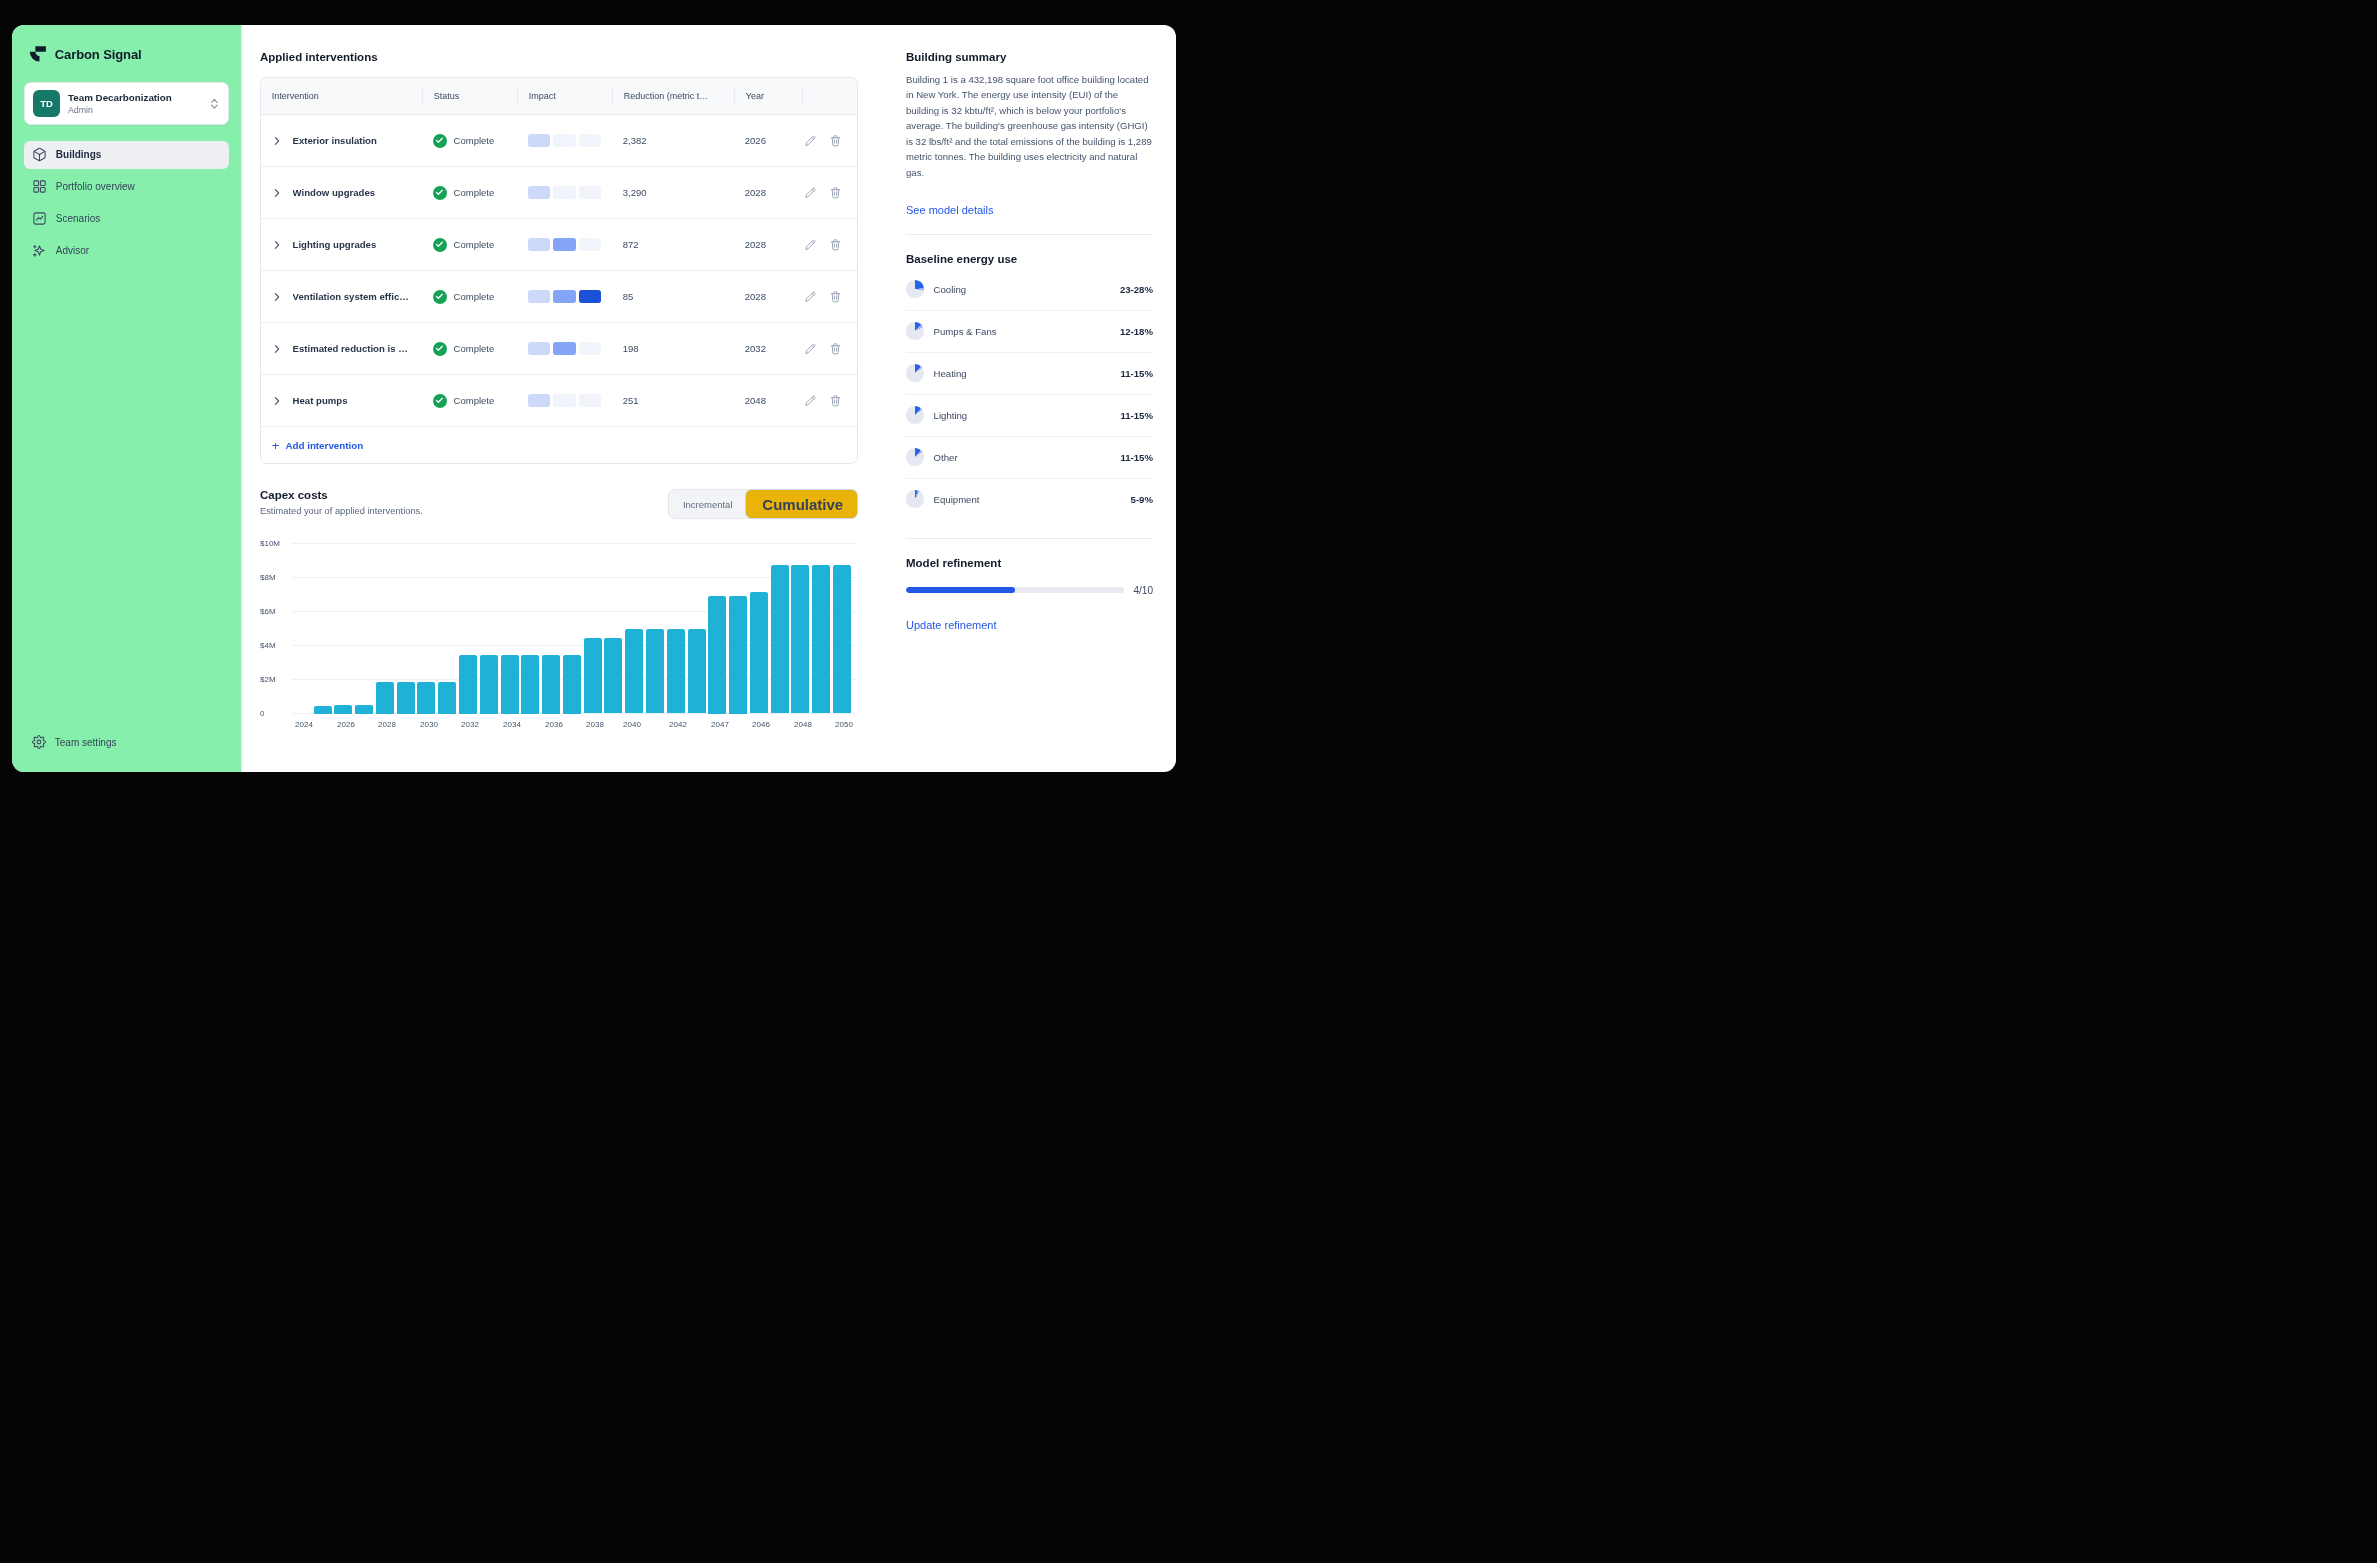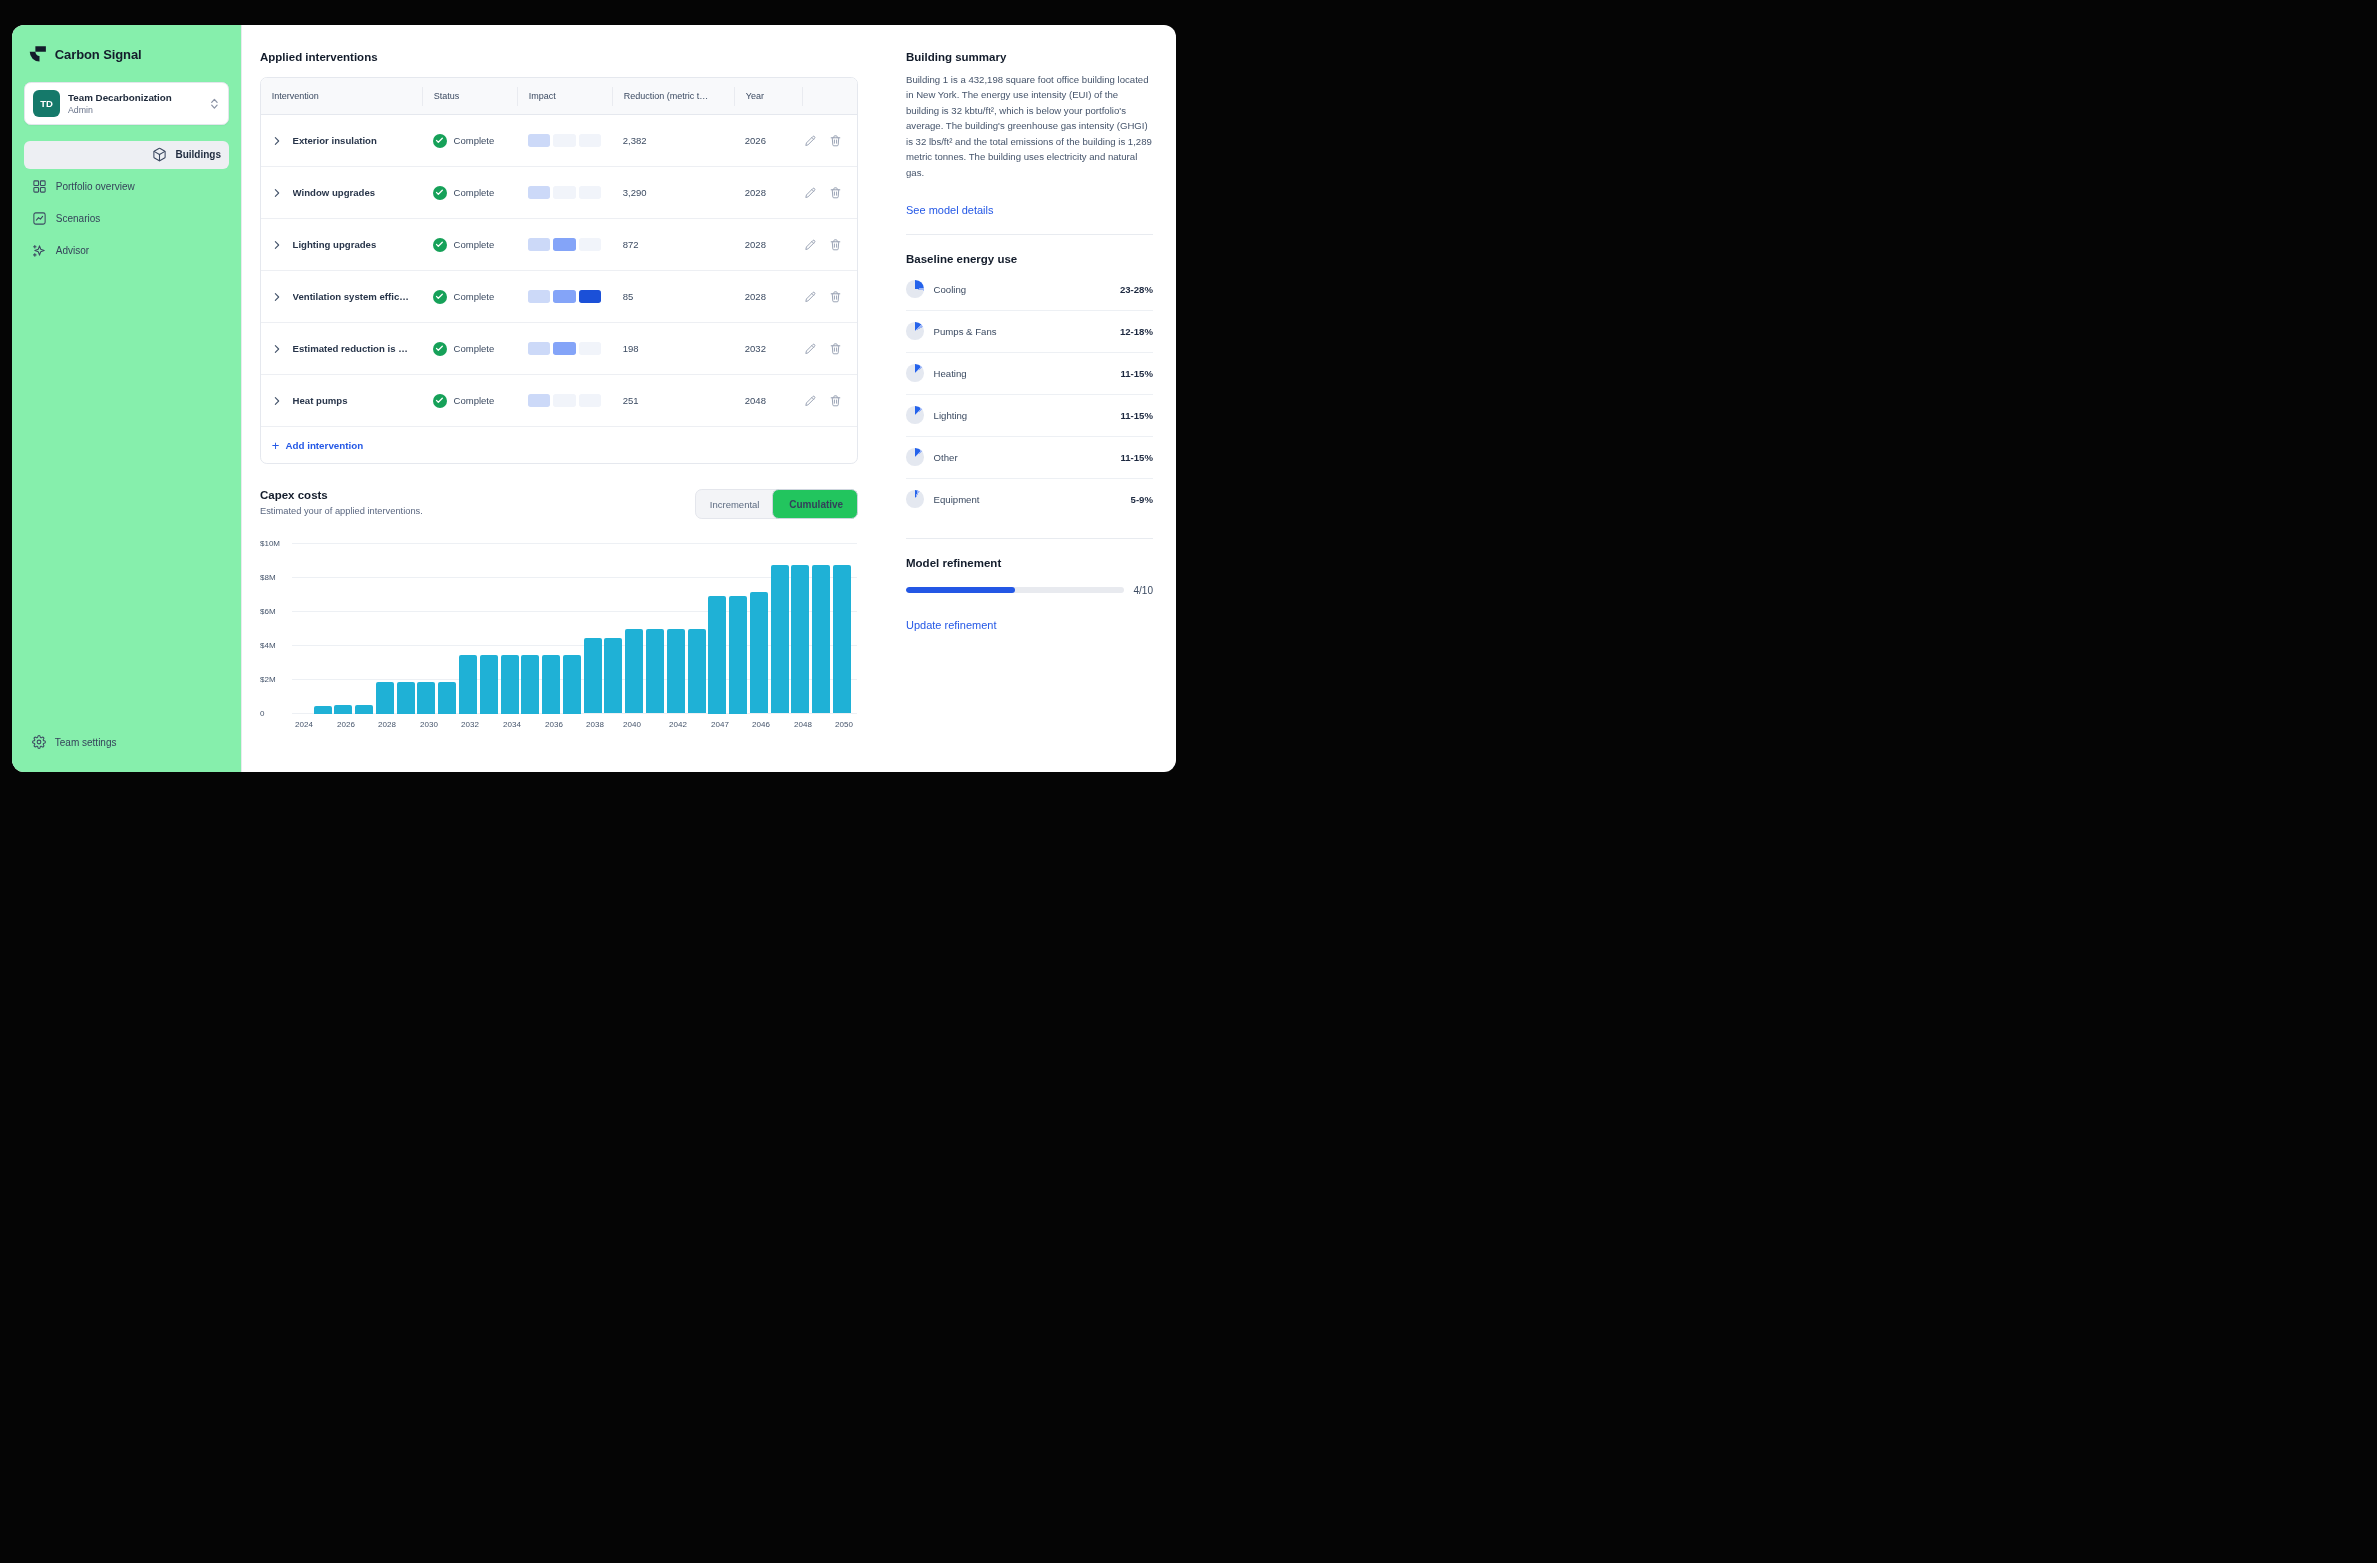--- a/index.html
+++ b/index.html
@@ -13,21 +13,21 @@
   .logo-name{font-size:13px;font-weight:700;color:#131c2b;letter-spacing:-0.1px;}
   .team-card{margin-top:19px;background:#ffffff;border:0.7px solid #e3e6ec;border-radius:6.8px;padding:6.8px 8px;display:flex;align-items:center;gap:8px;box-shadow:0 0.7px 1.4px rgba(16,24,40,.04);cursor:pointer;}
   .avatar{width:27px;height:27px;border-radius:6px;background:#15796a;color:#fff;font-size:9.5px;font-weight:700;display:flex;align-items:center;justify-content:center;}
   .team-meta{flex:1;min-width:0;}
   .team-name{font-size:9.8px;font-weight:700;color:#202b3c;white-space:nowrap;}
   .team-role{font-size:8.8px;color:#68738a;margin-top:2px;}
   .updown{color:#8b93a5;flex:0 0 auto;}
   nav{margin-top:16px;display:flex;flex-direction:column;gap:4px;}
   .nav-item{display:flex;align-items:center;gap:8.8px;height:28px;padding:0 8px;border-radius:6px;font-size:10px;font-weight:500;color:#35435a;cursor:pointer;}
   .nav-item svg{color:#3c4961;}
-  .nav-item.active{background:#edeff3;font-weight:700;color:#1f2b3e;justify-content:flex-end;}
+  .nav-item.active{background:#edeff3;font-weight:700;color:#1f2b3e;}
   .sidebar-footer{margin-top:auto;}
 
   
   .main{flex:1;min-width:0;box-sizing:border-box;padding:26px 16px 0 18px;}
   .section-title{font-size:11.5px;font-weight:700;color:#131c2b;}
   .table-card{margin-top:14px;border:0.7px solid #e5e8ee;border-radius:6.8px;overflow:hidden;background:#fff;}
   .t-grid{display:grid;grid-template-columns:161px 95px 95px 122px 68px 1fr;align-items:center;}
   .t-header{background:#f8f9fb;border-bottom:0.7px solid #e5e8ee;height:36px;}
   .t-header .cell{font-size:9px;font-weight:500;color:#3b4a61;height:19px;display:flex;align-items:center;padding:0 10.8px;white-space:nowrap;overflow:hidden;}
   .t-header .cell + .cell{border-left:0.7px solid #e9ebf0;}
@@ -46,21 +46,21 @@
   .icon-btn{color:#98a1b3;display:flex;cursor:pointer;}
   .t-footer{border-top:0.7px solid #edeff3;padding:11.5px 10.8px;}
   .add-link{display:inline-flex;align-items:center;gap:6px;color:#2458e6;font-size:9.8px;font-weight:700;cursor:pointer;}
   .plus{font-size:13px;font-weight:500;line-height:1;}
 
   
   .capex-head{margin-top:25px;display:flex;justify-content:space-between;align-items:flex-start;}
   .capex-sub{margin-top:5.4px;font-size:9.3px;color:#5a6780;}
   .toggle{display:flex;background:#f3f4f7;border:0.7px solid #e4e6ec;border-radius:6.8px;height:28px;align-items:stretch;}
   .toggle .opt{display:flex;align-items:center;padding:0 13.5px;font-size:9.5px;font-weight:500;color:#5d6b81;cursor:pointer;white-space:nowrap;}
-  .toggle .opt.active{background:#22c55e;border:0.7px solid #cfd5de;border-radius:6.8px;margin:-0.7px;font-size:10px;font-weight:700;color:#33415a;padding-left:16px;}
+  .toggle .opt.active{background:#eab308;border:0.7px solid #cfd5de;border-radius:6.8px;margin:-0.7px;font-size:15px;font-weight:700;color:#33415a;padding-left:16px;}
 
   .chart{position:relative;margin-top:20px;height:203px;}
   .gridline{position:absolute;left:32px;right:1.4px;height:0.7px;background:#edf0f4;}
   .ylab{position:absolute;left:0;width:26px;text-align:left;font-size:8px;color:#45546b;transform:translateY(-50%);}
   .bar{position:absolute;background:#1fb1d6;border-radius:2px 2px 0 0;}
   .xlab{position:absolute;top:181px;transform:translateX(-50%);font-size:8px;color:#45546b;}
 
   
   .right{width:302px;box-sizing:border-box;padding:26px 23px 0 32px;}
   .summary-text{margin-top:8.8px;font-size:9.6px;line-height:1.62;color:#45546b;}

